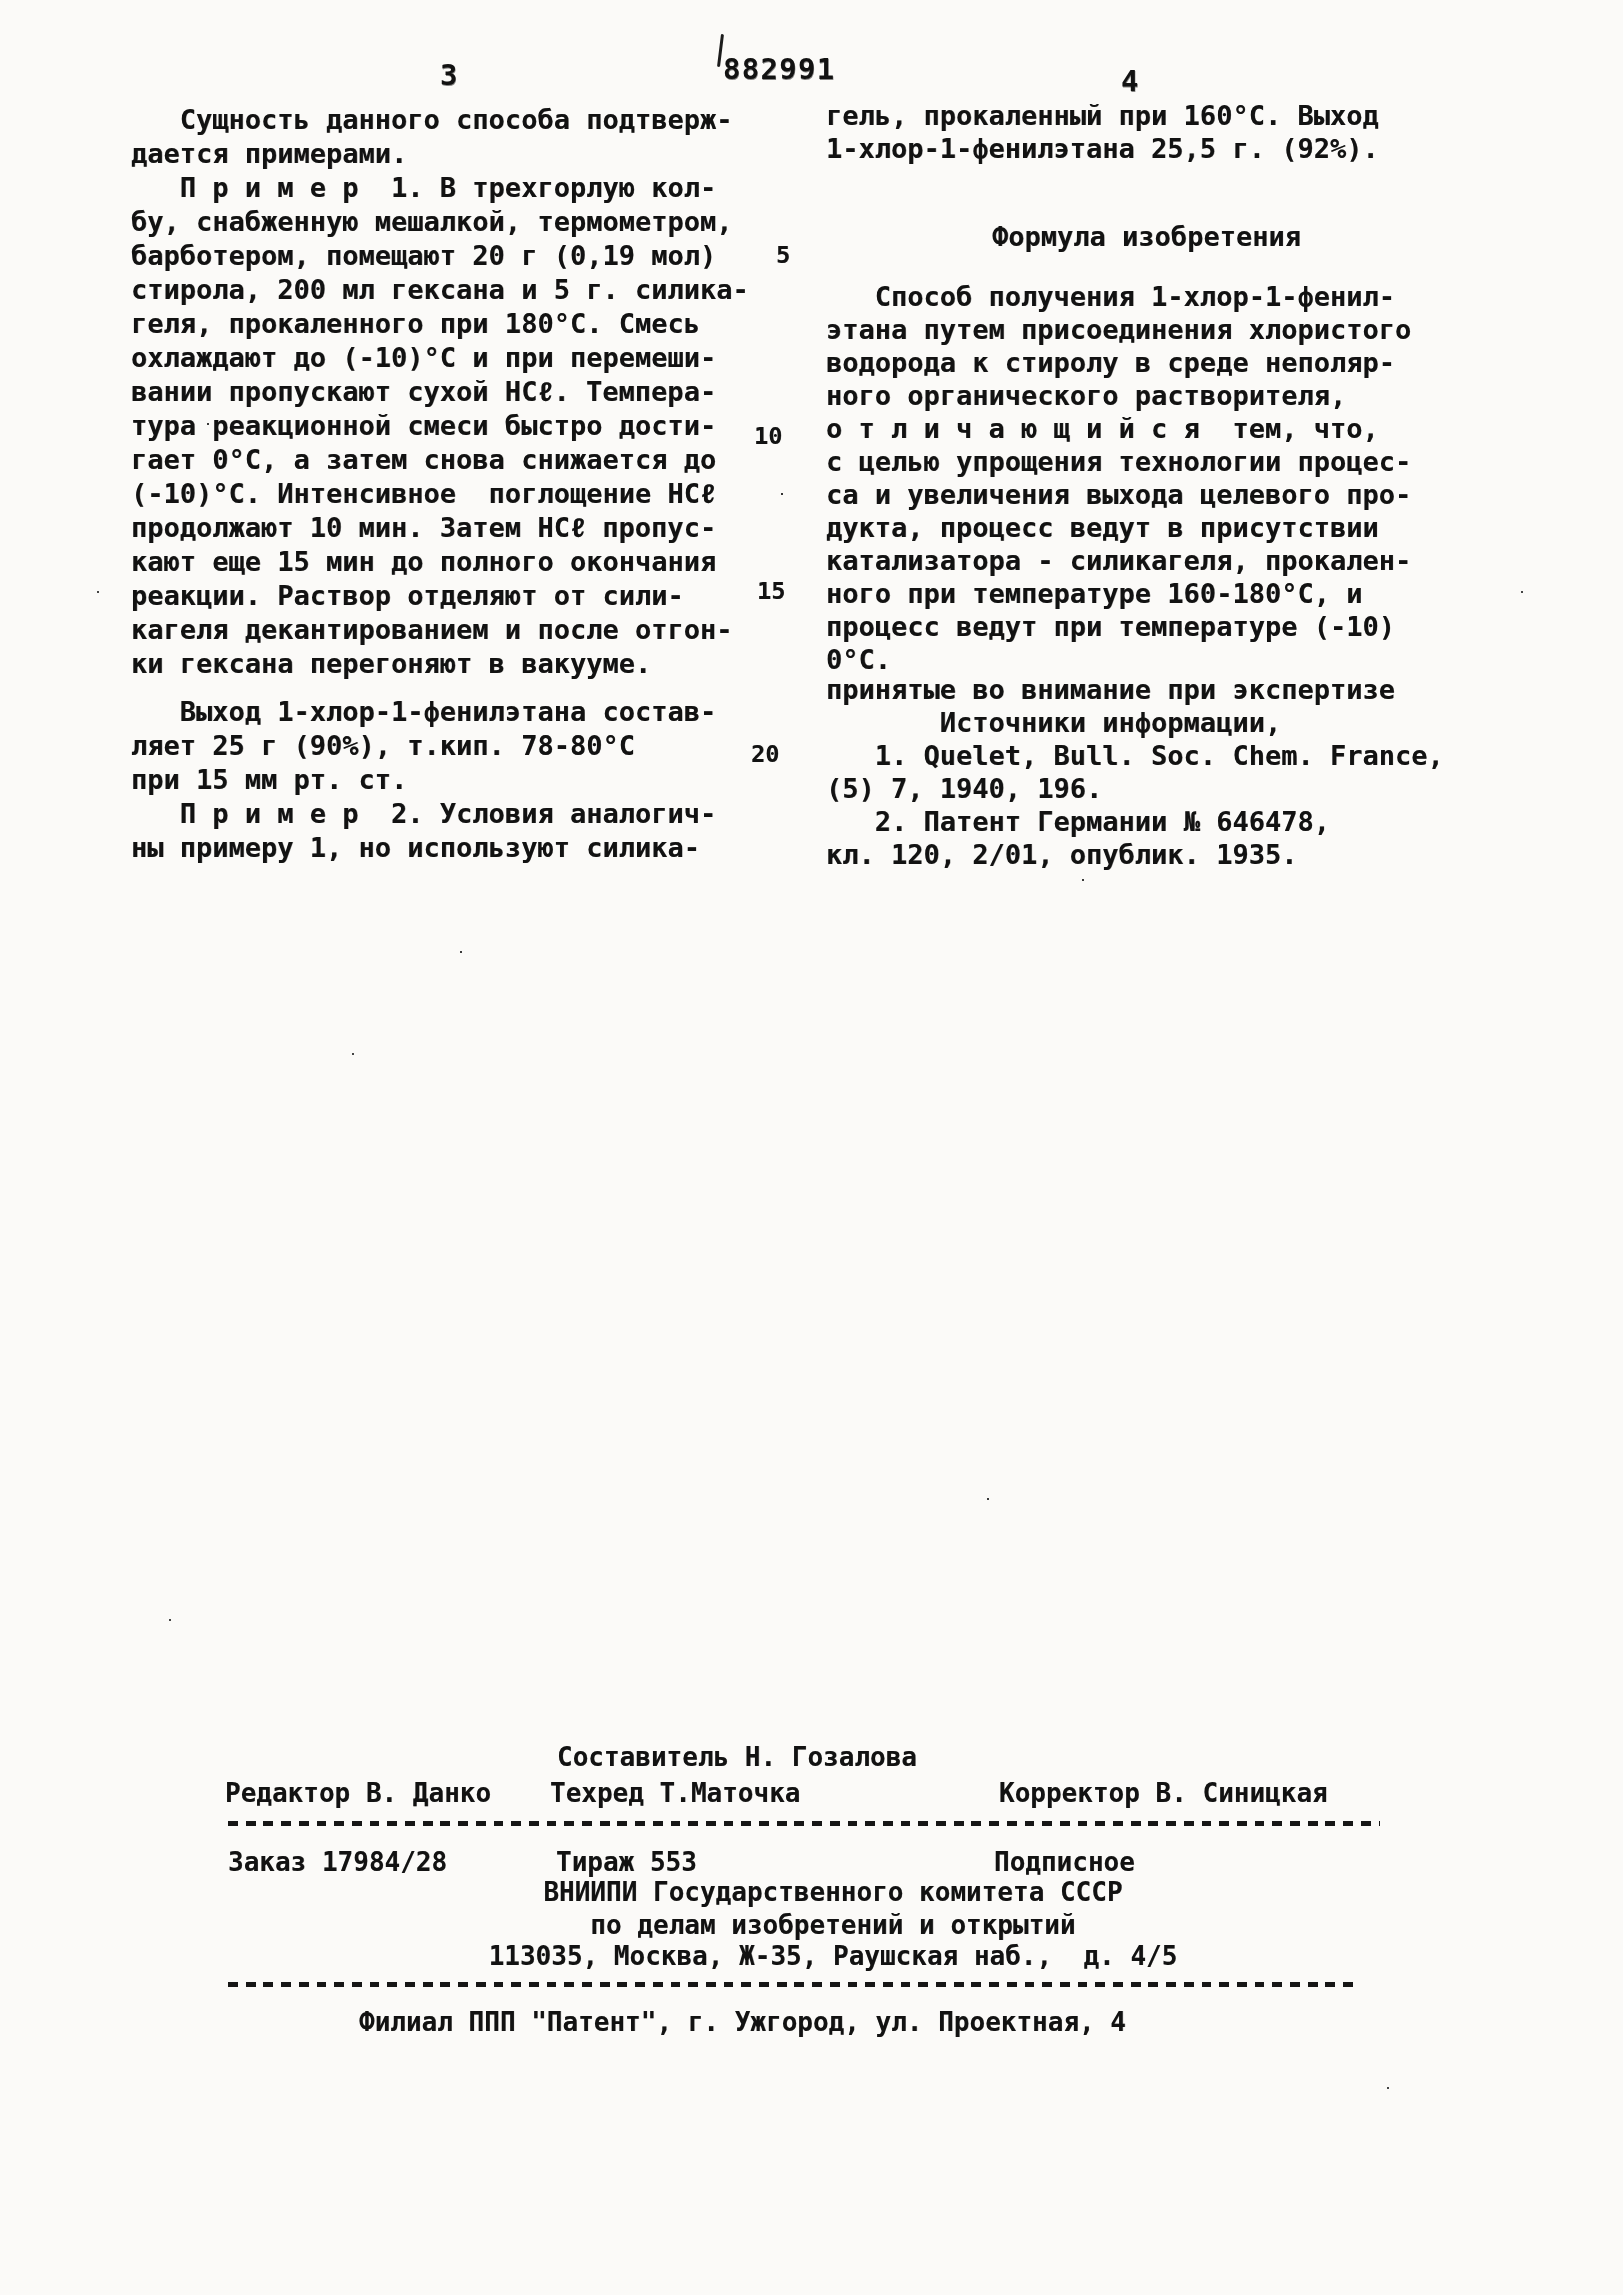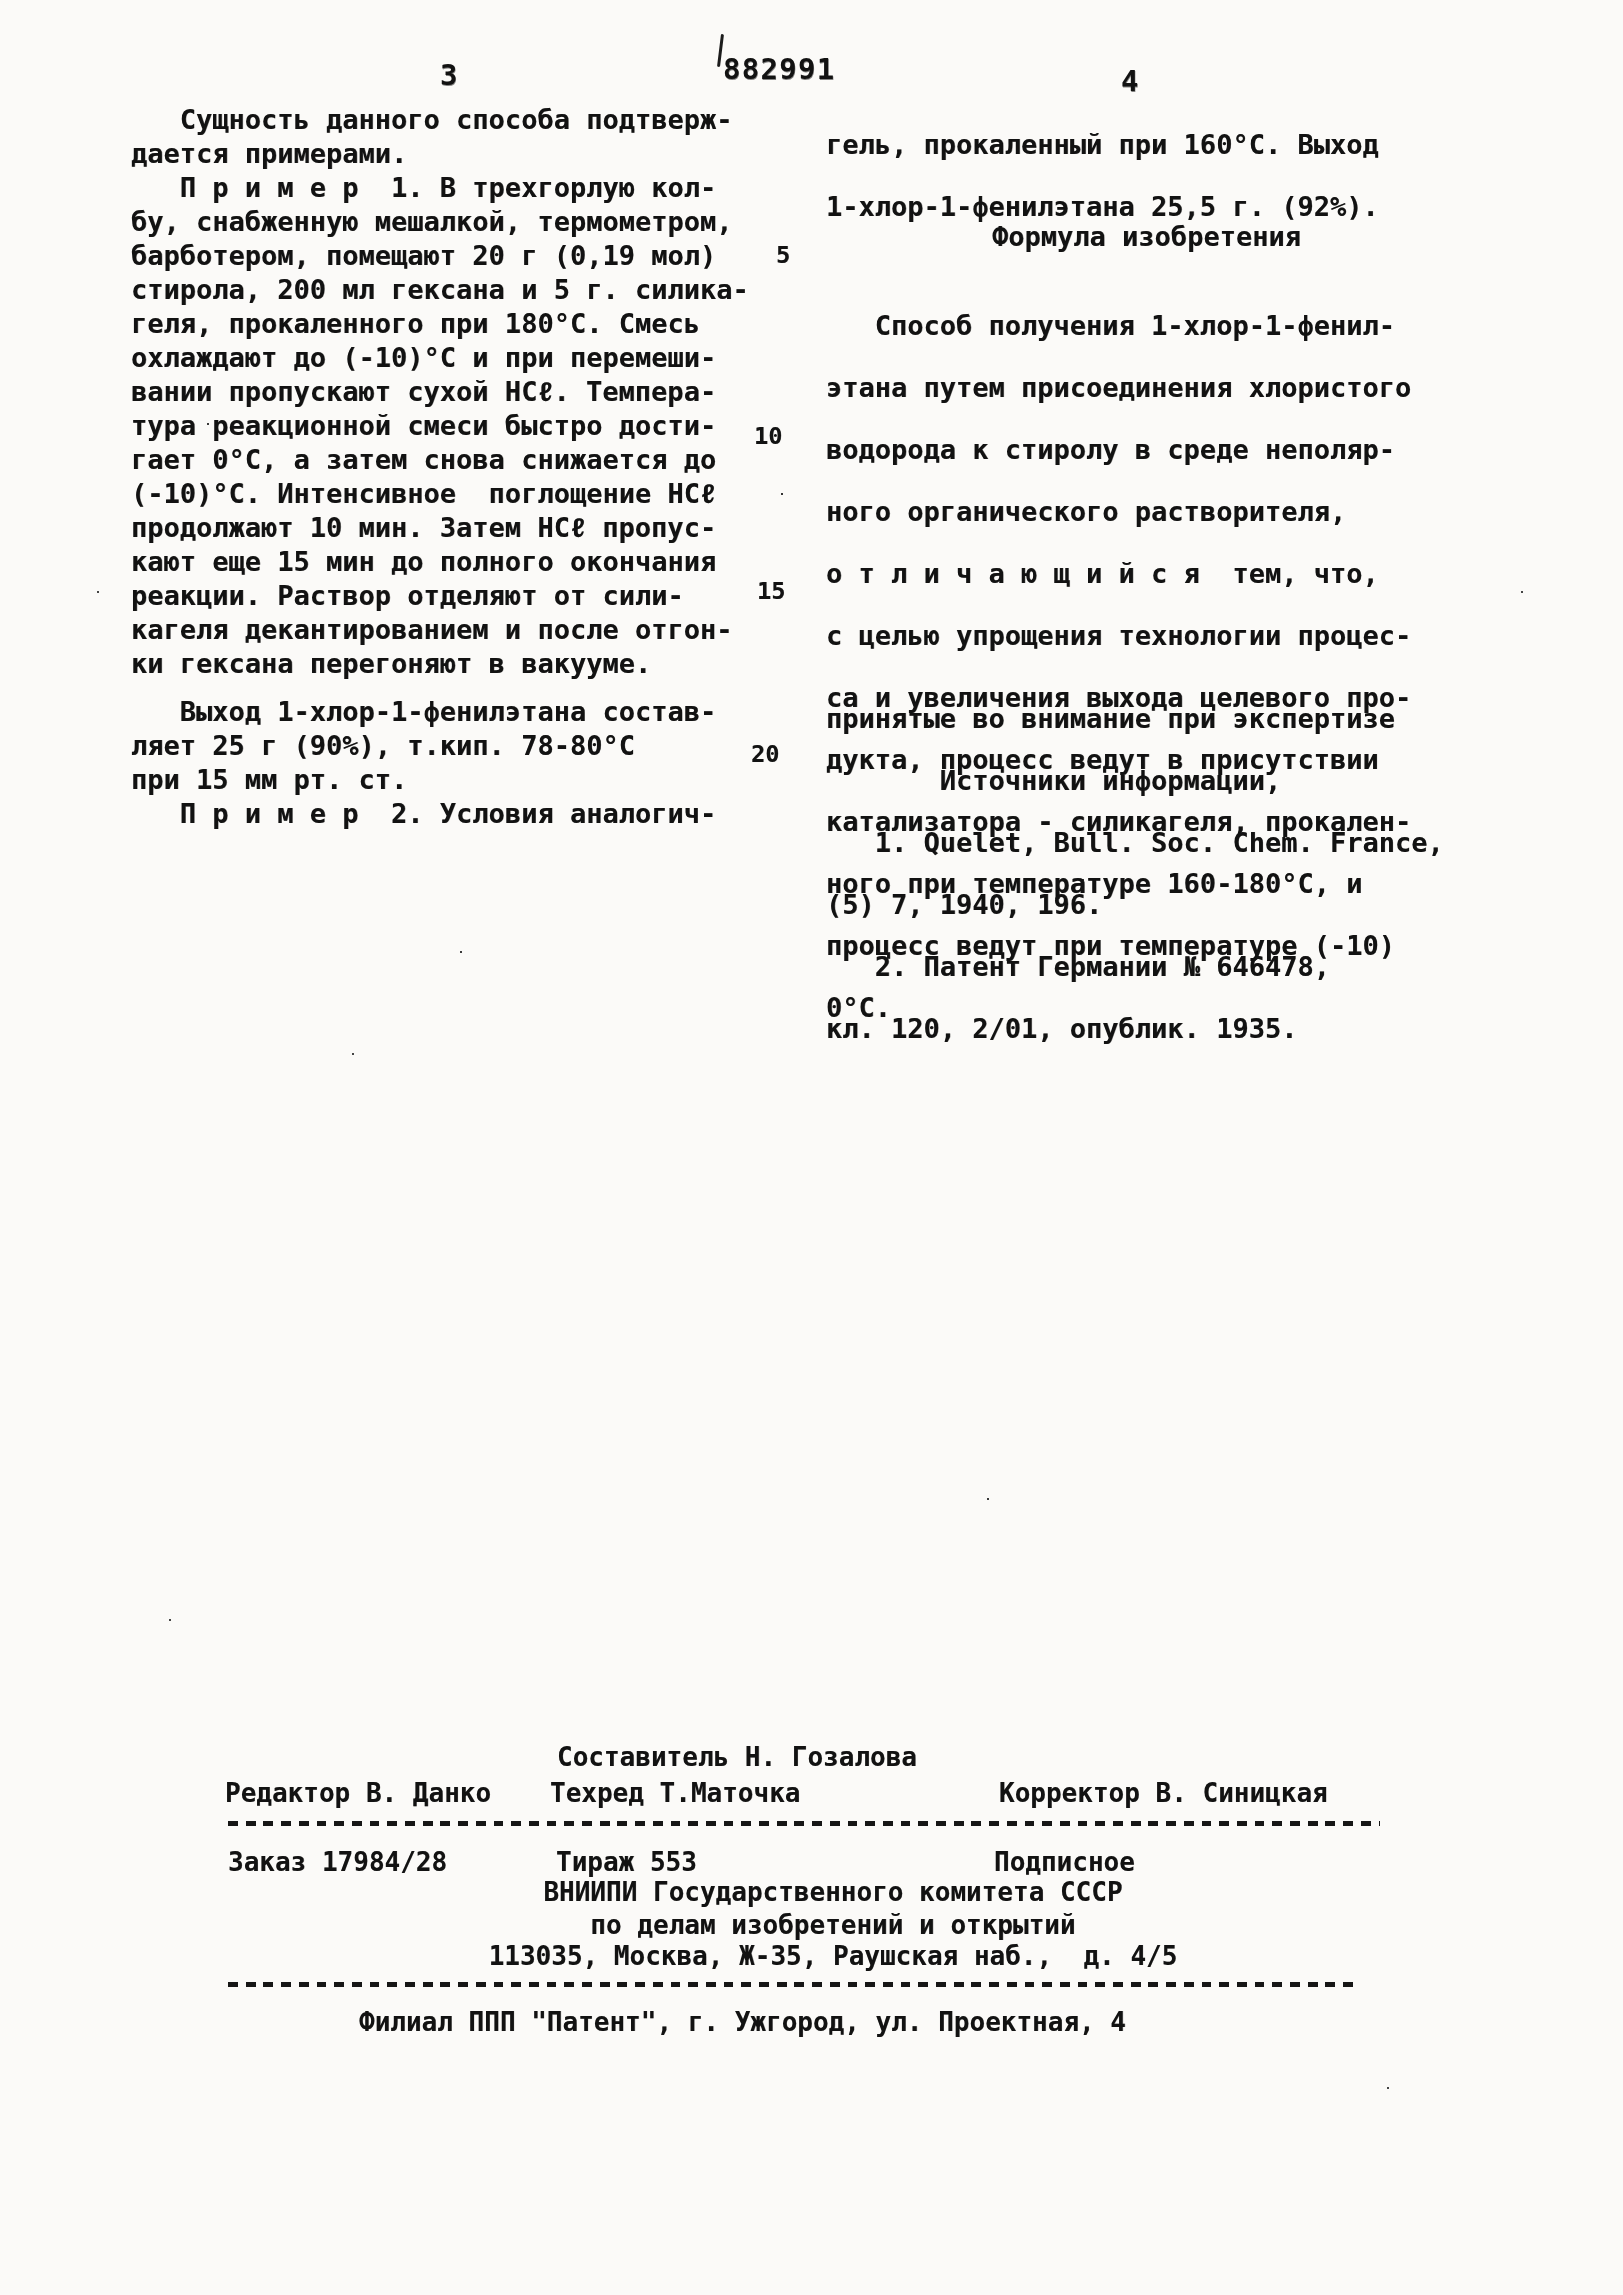--- a/index.html
+++ b/index.html
@@ -26,21 +26,21 @@
       radial-gradient(circle 1.3px at 1388px 2088px, #444 90%, transparent 100%);
   }
   .txt{
     position:absolute;
     font-weight:700;
     font-size:27px;
     white-space:pre;
     text-shadow:0.4px 0.4px 0 rgba(10,10,10,.45);
   }
   .col .tline{height:34px;line-height:34px;white-space:pre;}
-  .rcol .tline{height:33px;line-height:33px;margin-top:29px;}
+  .rcol .tline{height:33px;line-height:33px;}
   .heading{
     position:absolute;width:641px;text-align:center;
     font-weight:700;font-size:27px;white-space:pre;
     text-shadow:0.4px 0.4px 0 rgba(10,10,10,.45);
   }
   .hnum{
     position:absolute;font-weight:700;font-size:29px;
     text-shadow:0.5px 0.5px 0 rgba(10,10,10,.5);
   }
   .patno{letter-spacing:1.3px;}
@@ -66,21 +66,21 @@
 <body>
 
 <div class="page">
 
   <span class="hnum" style="left:440px;top:58px">3</span>
   <span class="hnum patno" style="left:723px;top:52px">882991</span>
   <span class="hnum" style="left:1121px;top:64px">4</span>
   <div class="artifact"></div>
 
   <div class="txt col" style="left:131px;top:103px"><div class="tline">   Сущность данного способа подтверж-</div><div class="tline">дается примерами.</div><div class="tline">   П р и м е р  1. В трехгорлую кол-</div><div class="tline">бу, снабженную мешалкой, термометром,</div><div class="tline">барботером, помещают 20 г (0,19 мол)</div><div class="tline">стирола, 200 мл гексана и 5 г. силика-</div><div class="tline">геля, прокаленного при 180°С. Смесь</div><div class="tline">охлаждают до (-10)°С и при перемеши-</div><div class="tline">вании пропускают сухой HCℓ. Темпера-</div><div class="tline">тура реакционной смеси быстро дости-</div><div class="tline">гает 0°С, а затем снова снижается до</div><div class="tline">(-10)°С. Интенсивное  поглощение HCℓ</div><div class="tline">продолжают 10 мин. Затем HCℓ пропус-</div><div class="tline">кают еще 15 мин до полного окончания</div><div class="tline">реакции. Раствор отделяют от сили-</div><div class="tline">кагеля декантированием и после отгон-</div><div class="tline">ки гексана перегоняют в вакууме.</div></div>
-  <div class="txt col" style="left:131px;top:695px"><div class="tline">   Выход 1-хлор-1-фенилэтана состав-</div><div class="tline">ляет 25 г (90%), т.кип. 78-80°С</div><div class="tline">при 15 мм рт. ст.</div><div class="tline">   П р и м е р  2. Условия аналогич-</div></div>
+  <div class="txt col" style="left:131px;top:695px"><div class="tline">   Выход 1-хлор-1-фенилэтана состав-</div><div class="tline">ляет 25 г (90%), т.кип. 78-80°С</div><div class="tline">при 15 мм рт. ст.</div><div class="tline">   П р и м е р  2. Условия аналогич-</div><div class="tline">ны примеру 1, но используют силика-</div></div>
 
   <span class="mnum" style="left:776px;top:241px">5</span>
   <span class="mnum" style="left:754px;top:422px">10</span>
   <span class="mnum" style="left:757px;top:577px">15</span>
   <span class="mnum" style="left:751px;top:740px">20</span>
 
   <div class="txt col rcol" style="left:826px;top:99px"><div class="tline">гель, прокаленный при 160°С. Выход</div><div class="tline">1-хлор-1-фенилэтана 25,5 г. (92%).</div></div>
   <div class="heading" style="left:826px;top:221px">Формула изобретения</div>
   <div class="txt col rcol" style="left:826px;top:280px"><div class="tline">   Способ получения 1-хлор-1-фенил-</div><div class="tline">этана путем присоединения хлористого</div><div class="tline">водорода к стиролу в среде неполяр-</div><div class="tline">ного органического растворителя,</div><div class="tline">о т л и ч а ю щ и й с я  тем, что,</div><div class="tline">с целью упрощения технологии процес-</div><div class="tline">са и увеличения выхода целевого про-</div><div class="tline">дукта, процесс ведут в присутствии</div><div class="tline">катализатора - силикагеля, прокален-</div><div class="tline">ного при температуре 160-180°С, и</div><div class="tline">процесс ведут при температуре (-10)</div><div class="tline">0°С.</div></div>
   <div class="txt col rcol" style="left:826px;top:673px"><div class="tline">принятые во внимание при экспертизе</div><div class="tline">       Источники информации,</div><div class="tline">   1. Quelet, Bull. Soc. Chem. France,</div><div class="tline">(5) 7, 1940, 196.</div><div class="tline">   2. Патент Германии № 646478,</div><div class="tline">кл. 120, 2/01, опублик. 1935.</div></div>

